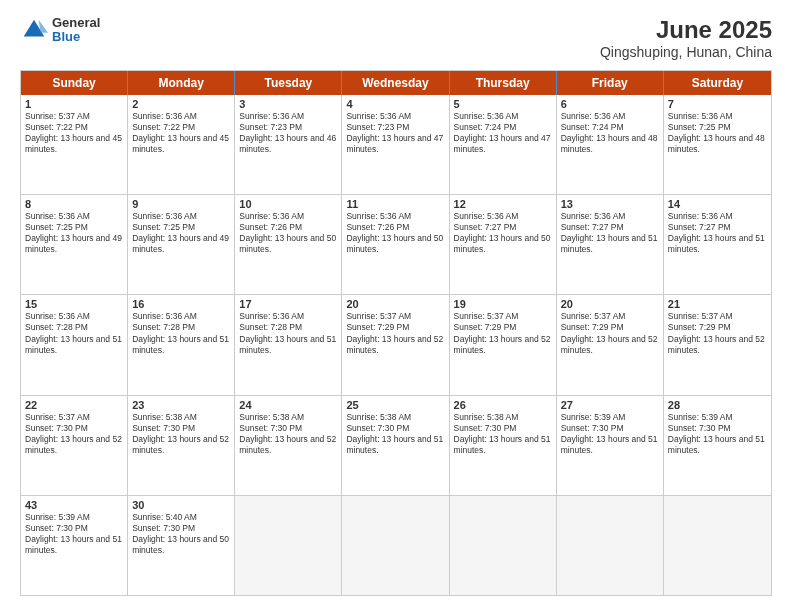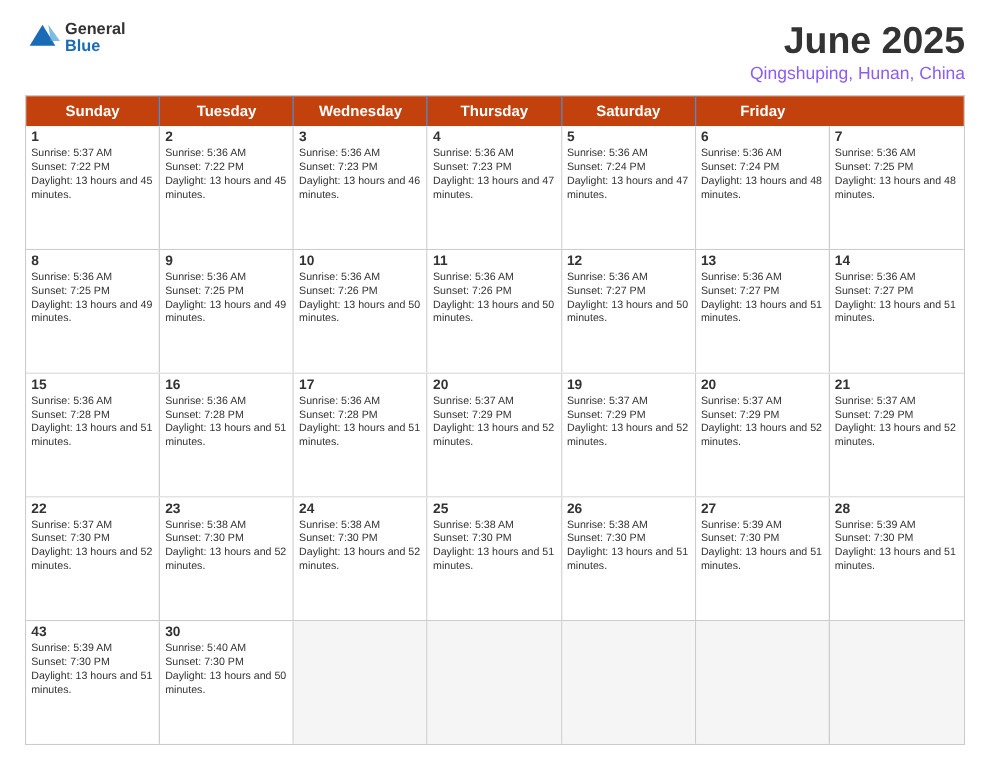--- a/index.html
+++ b/index.html
@@ -39,27 +39,27 @@
     .logo-text span:first-child { color: #333; }
     .logo-text span:last-child { color: #1a6bb5; }
     .logo-icon {
       width: 28px;
       height: 28px;
     }
     .title-section {
       text-align: right;
     }
     .main-title {
-      font-size: 30px;
+      font-size: 24px;
       font-weight: bold;
       color: #333;
     }
     .subtitle {
       font-size: 14px;
-      color: #8b5cf6;
+      color: #404040;
     }
     .calendar {
       flex: 1;
       display: flex;
       flex-direction: column;
       border: 1px solid #ccc;
     }
     .cal-header {
       display: grid;
       grid-template-columns: repeat(7, 1fr);
@@ -126,25 +126,26 @@
     </div>
     <div class="title-section">
       <div class="main-title">June 2025</div>
       <div class="subtitle">Qingshuping, Hunan, China</div>
     </div>
   </div>
 
   <div class="calendar">
     <div class="cal-header" id="cal-header">
         <div class="cal-header-cell">Sunday</div>
+        <div class="cal-header-cell">Monday</div>
         <div class="cal-header-cell">Tuesday</div>
         <div class="cal-header-cell">Wednesday</div>
         <div class="cal-header-cell">Thursday</div>
+        <div class="cal-header-cell">Friday</div>
         <div class="cal-header-cell">Saturday</div>
-        <div class="cal-header-cell">Friday</div>
       </div>
     <div class="cal-body" id="cal-body">
         <div class="cal-row">
           <div class="cal-cell">
             <span class="day-num">1</span>
             <div class="cell-text" style="white-space: pre-line;">Sunrise: 5:37 AM
 Sunset: 7:22 PM
 Daylight: 13 hours and 45 minutes.</div>
           </div>
           <div class="cal-cell">

